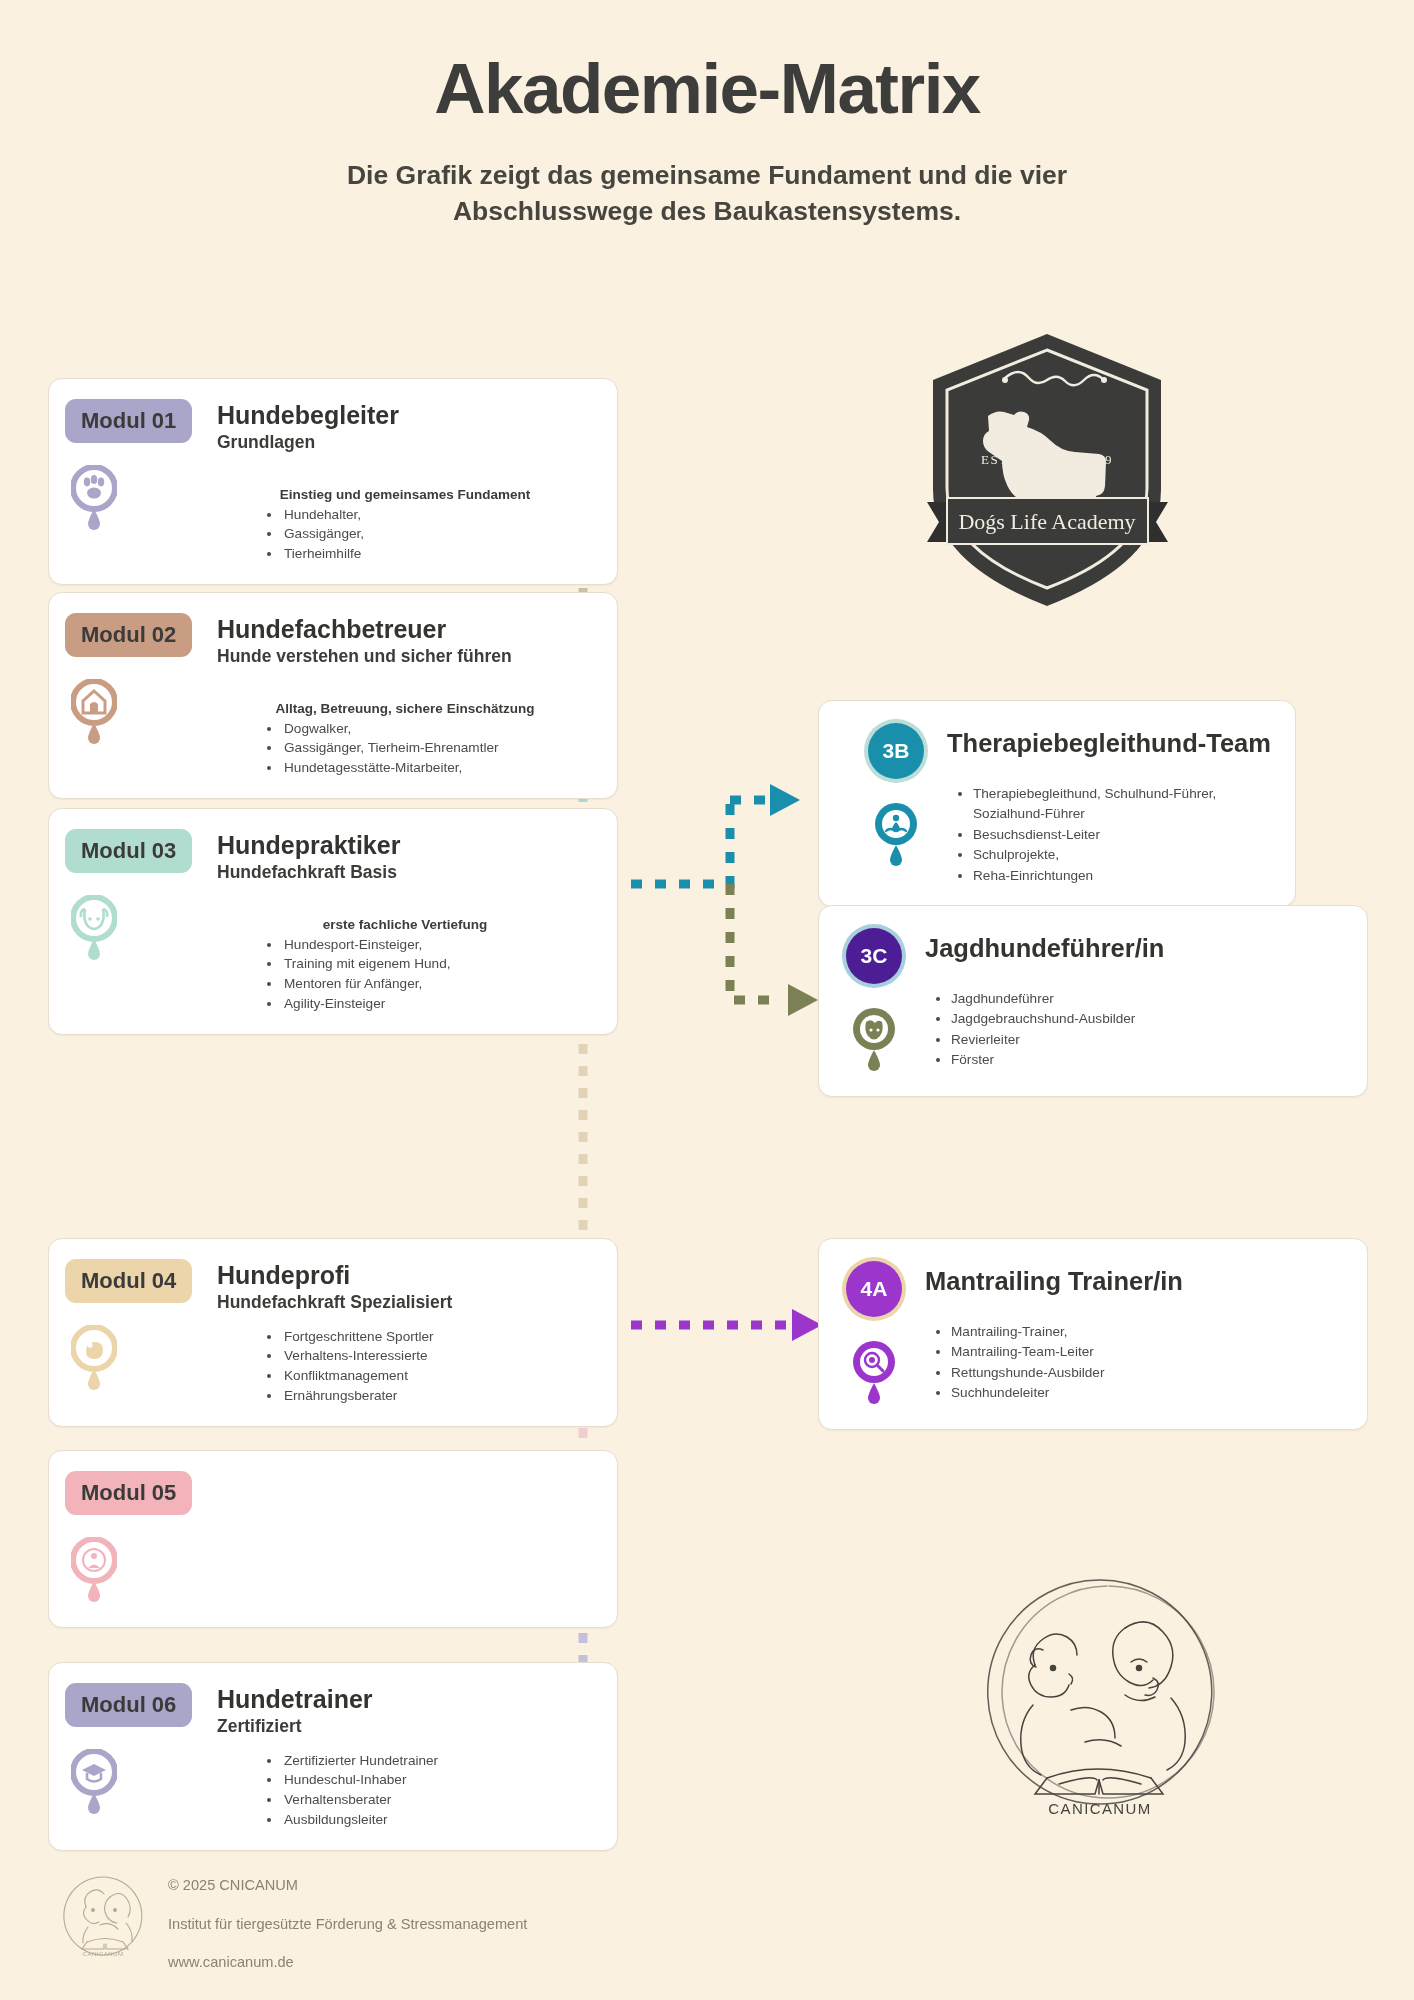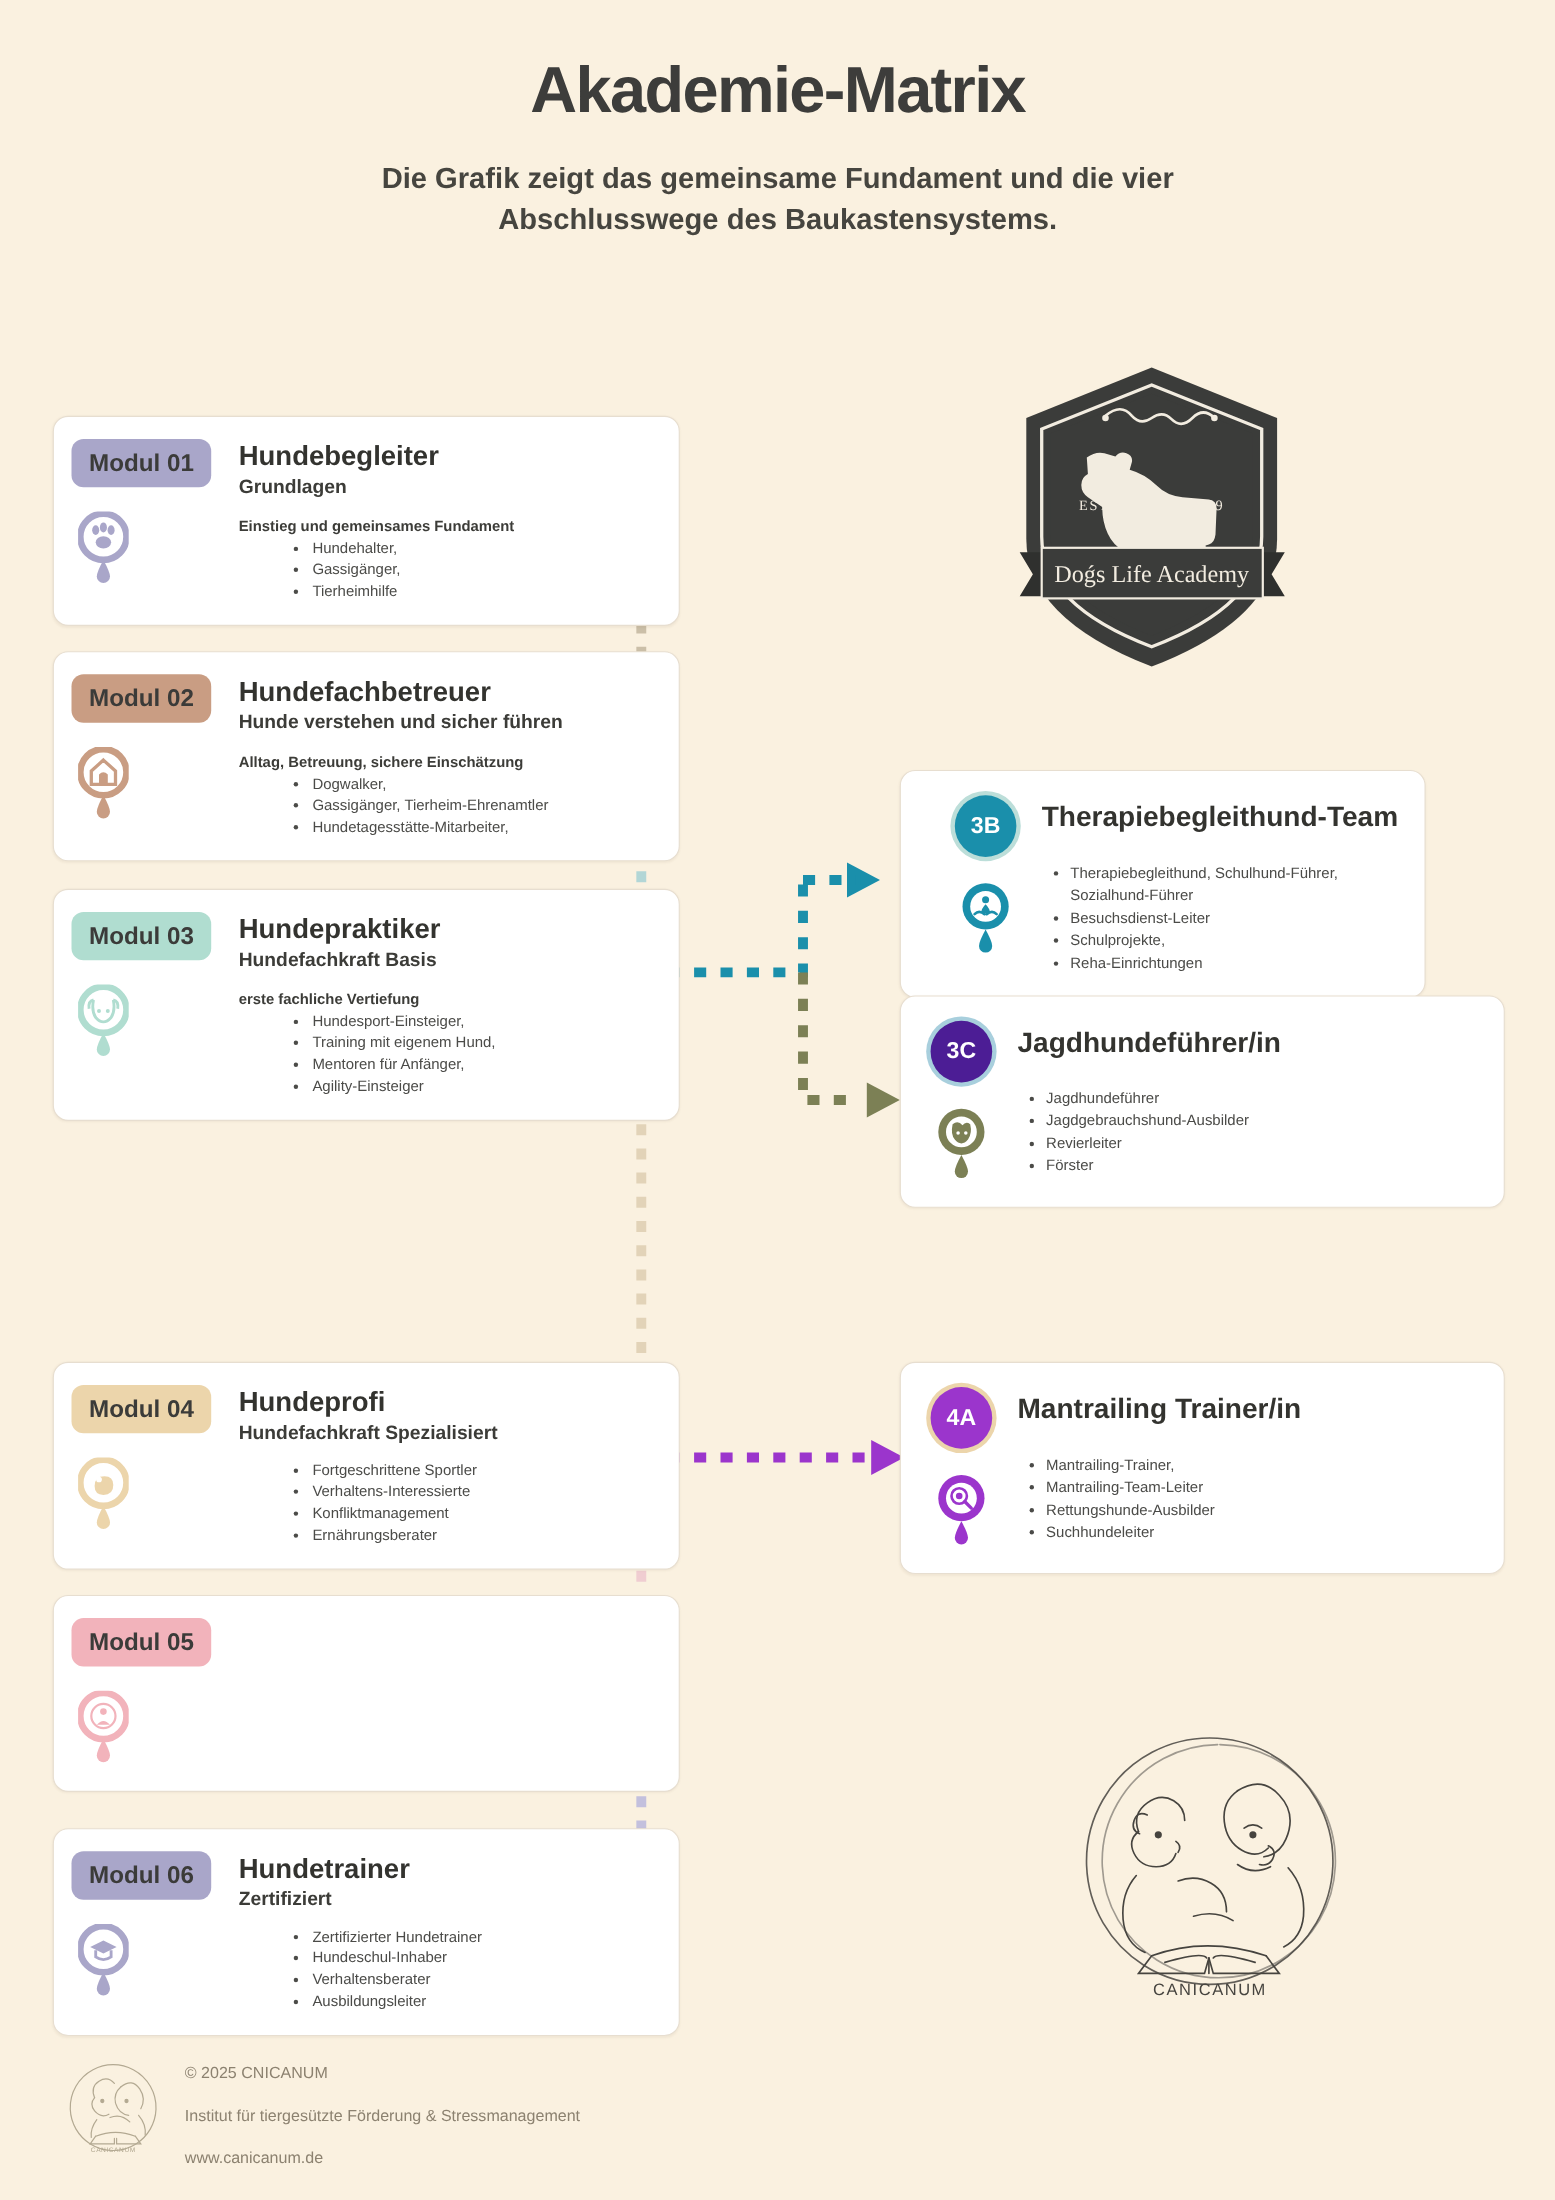--- a/index.html
+++ b/index.html
@@ -12,21 +12,21 @@
     color: #3a3a38;
     position: relative;
     overflow: hidden;
   }
 
   .page { position: relative; width: 1414px; height: 2000px; }
 
   
   .header { text-align: center; padding-top: 52px; }
   .main-title {
-    font-size: 59px;
+    font-size: 71px;
     font-weight: 700;
     letter-spacing: -1.5px;
     color: #3d3d3b;
     line-height: 1.05;
   }
   .subtitle {
     margin: 30px auto 0;
     width: 920px;
     font-size: 26.5px;
     font-weight: 700;
@@ -76,21 +76,22 @@
     font-size: 17.5px;
     font-weight: 700;
     color: #3c3c38;
     margin-top: 2px;
     line-height: 1.2;
   }
   .mod-tag {
     font-size: 13.5px;
     font-weight: 700;
     color: #3c3c38;
-    margin-top: 18px;
+    margin-top: 34px;
+    text-align: center;
   }
   .mod-list {
     margin: 3px 0 0 26px;
     font-size: 13.6px;
     line-height: 1.46;
     color: #4b4b48;
   }
   .mod-list.nopad { margin-top: 14px; }
   .mod-list li { padding-left: 2px; margin-left: 39px; }
 

